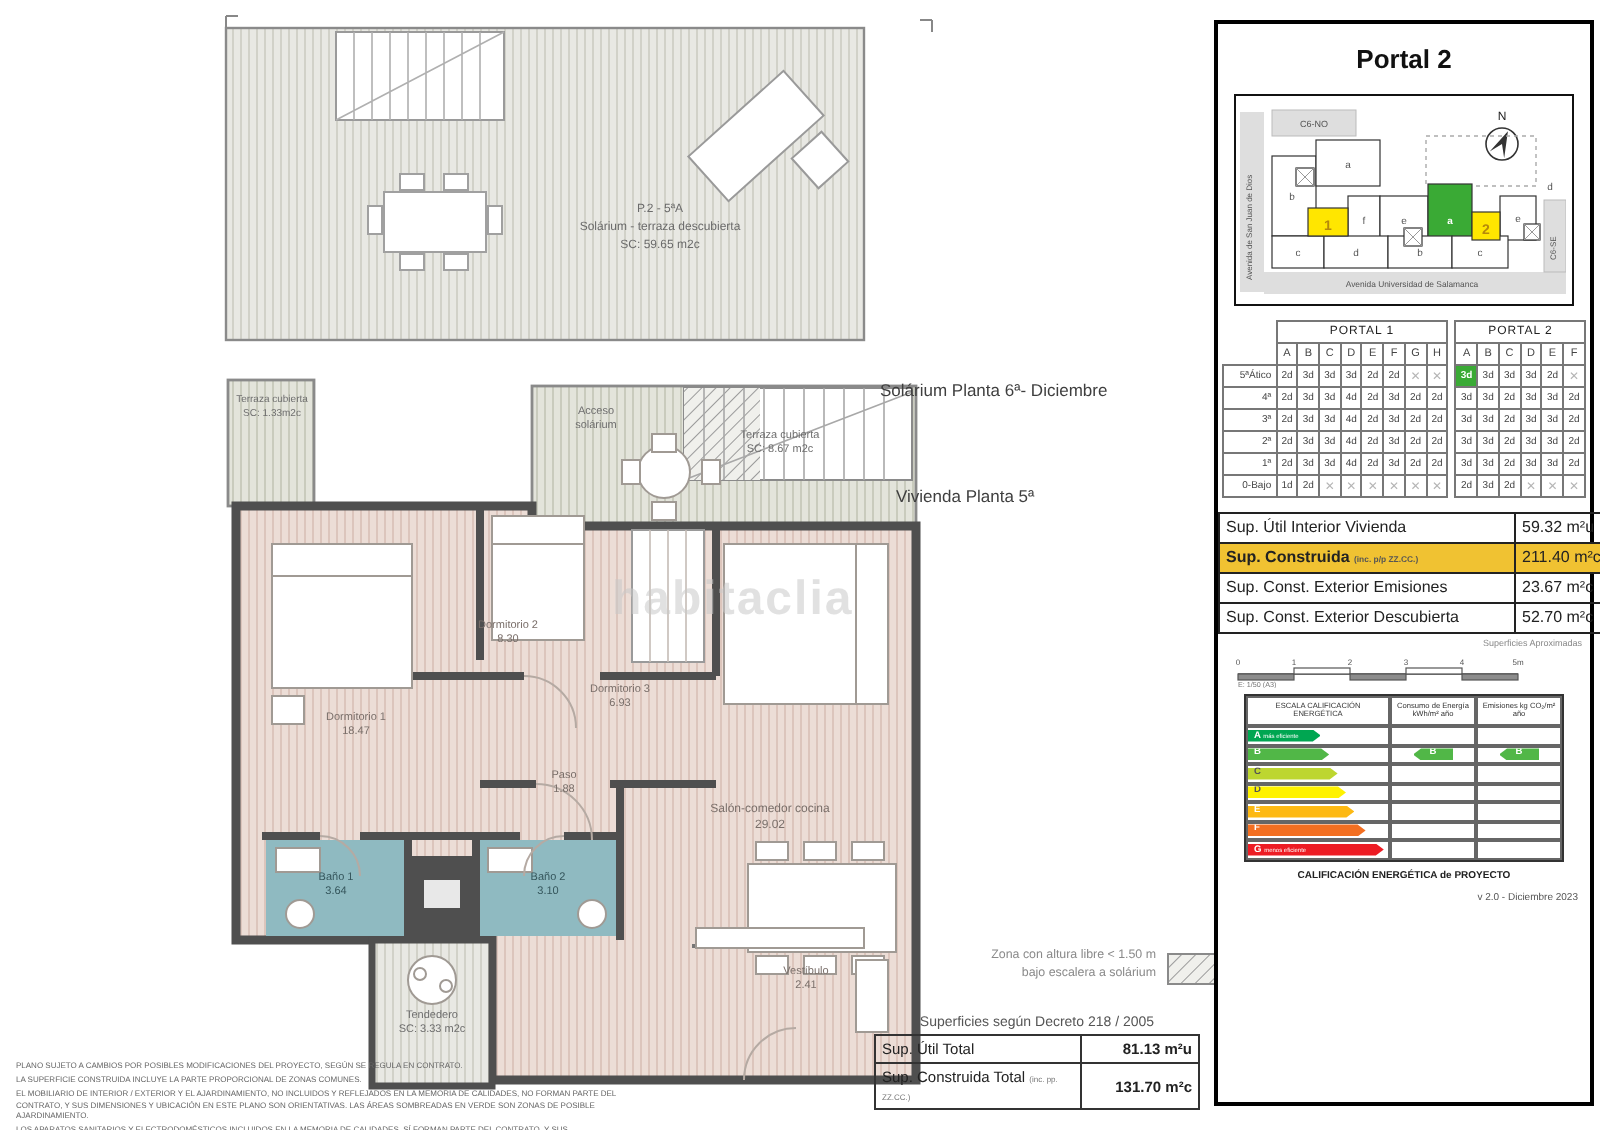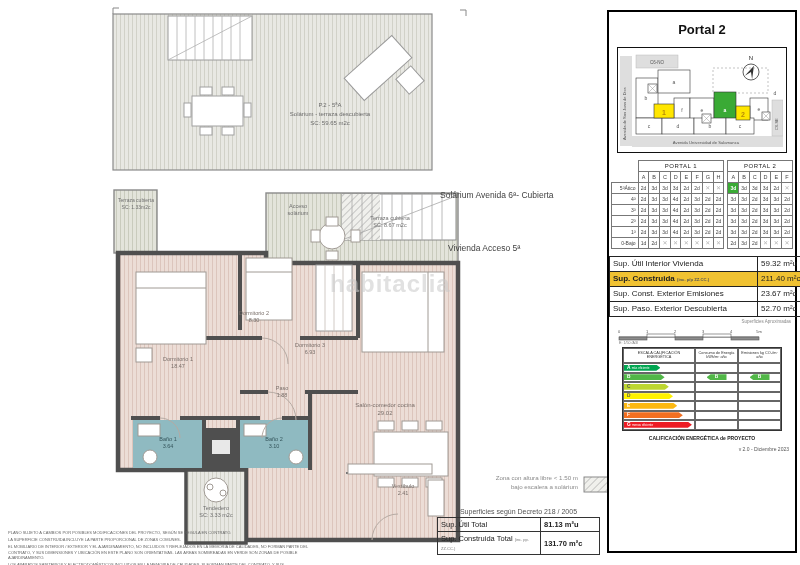--- a/index.html
+++ b/index.html
@@ -19,21 +19,21 @@
   .plantitle{position:absolute;font-size:8.5px;color:#3f3f3f;}
   .watermark{position:absolute;font-size:24px;font-weight:bold;color:#c9c9c9;opacity:.55;
              letter-spacing:1px;}
   
   .zone-note{position:absolute;left:430px;top:474px;width:148px;text-align:right;
              font-size:6.2px;line-height:1.4;color:#8a8a8a;}
   .totals{position:absolute;left:437px;top:508px;width:163px;}
   .totals .t-title{font-size:7px;color:#555;text-align:center;margin-bottom:2px;}
   .totals table{border-collapse:collapse;width:100%;padding-left:25px;}
   .totals td{border:1.2px solid #333;font-size:7.5px;padding:2px 3px;color:#222;}
-  .totals td.val{width:52px;font-weight:bold;}
+  .totals td.val{width:52px;font-weight:bold;text-align:right;}
   .totals .sub{font-size:4px;color:#777;}
   .disclaimer{position:absolute;left:8px;top:530px;width:300px;}
   .disclaimer p{margin:0 0 2px 0;font-size:4px;line-height:1.3;color:#666;}
   
   .sidebar{position:absolute;left:607px;top:10px;width:190px;height:543px;background:#fff;
            border:2px solid #000;box-sizing:border-box;}
   .logo-wrap{text-align:center;margin-top:12px;}
   .brand-city{text-align:center;font-size:9.5px;letter-spacing:4px;color:#222;margin-top:3px;}
   .unit{text-align:center;margin-top:9px;line-height:1.35;}
   .unit div{font-size:13px;font-weight:bold;color:#111;}
@@ -199,22 +199,22 @@
       <rect x="584" y="477" width="26" height="15" fill="url(#hdiag)" stroke="#8a8a8a" stroke-width="1"></rect>
     </g>
   </svg>
 
   <div class="rooflabel" style="left:330px;top:101px;width:140px;margin-left:-70px;transform:none;">
     <span>P.2 - 5ªA</span><br>
     <span>Solárium - terraza descubierta</span><br>
     <span>SC: 59.65 m2c</span>
   </div>
 
-  <div class="plantitle" style="left:440px;top:190px;">Solárium  Avenida 6ª- Cubierta</div>
-  <div class="plantitle" style="left:448px;top:243px;">Vivienda Acceso 5ª</div>
+  <div class="plantitle" style="left:440px;top:190px;">Solárium  Planta 6ª- Diciembre</div>
+  <div class="plantitle" style="left:448px;top:243px;">Vivienda Planta 5ª</div>
 
   <div class="rlabel terr wrap" style="left:136px;top:197px;width:40px;font-size:5px;">
     <span class="nm">Terraza cubierta</span>
     <span class="ar">SC: 1.33m2c</span>
   </div>
   <div class="rlabel terr wrap" style="left:298px;top:203px;width:40px;">
     <span class="nm">Acceso solárium</span>
   </div>
   <div class="rlabel terr" style="left:390px;top:215px;">
     <span class="nm">Terraza cubierta</span>
@@ -250,21 +250,21 @@
   </div>
   <div class="rlabel terr" style="left:216px;top:505px;">
     <span class="nm">Tendedero</span>
     <span class="ar">SC: 3.33 m2c</span>
   </div>
   <div class="rlabel" style="left:403px;top:483px;">
     <span class="nm">Vestíbulo</span>
     <span class="ar">2.41</span>
   </div>
 
-  <div class="watermark" style="left:306px;top:270px;margin-left:24px;">habitaclia</div>
+  <div class="watermark" style="left:306px;top:286px;">habitaclia</div>
 
   <div class="zone-note">
     <span>Zona con altura libre &lt; 1.50 m</span><br>
     <span>bajo escalera a solárium</span>
   </div>
 
   <div class="totals">
     <div class="t-title">Superficies según Decreto 218 / 2005</div>
     <table>
         <tbody id="totals-body">
@@ -501,21 +501,21 @@
           </tr>
           <tr class="hl">
             <td class="lab">Sup. Construida <span class="sub">(inc. p/p ZZ.CC.)</span></td>
             <td class="val">211.40 m²c</td>
           </tr>
           <tr>
             <td class="lab">Sup. Const. Exterior Emisiones</td>
             <td class="val">23.67 m²c</td>
           </tr>
           <tr>
-            <td class="lab">Sup. Paso. Exterior Descubierta</td>
+            <td class="lab">Sup. Const. Exterior Descubierta</td>
             <td class="val">52.70 m²c</td>
           </tr>
         </tbody>
       </table>
     <div class="surf-note">Superficies  Aproximadas</div>
 
     <svg class="ruler" id="ruler" width="178" height="17" viewBox="0 0 178 17">
         <line x1="6" y1="10" x2="146" y2="10" stroke="#555" stroke-width="0.8"></line>
         <rect x="6" y="10" width="28" height="3" fill="#8c8c8c" stroke="#555" stroke-width="0.6"></rect>
         <rect x="34" y="7" width="28" height="3" fill="#fff" stroke="#555" stroke-width="0.6"></rect>

